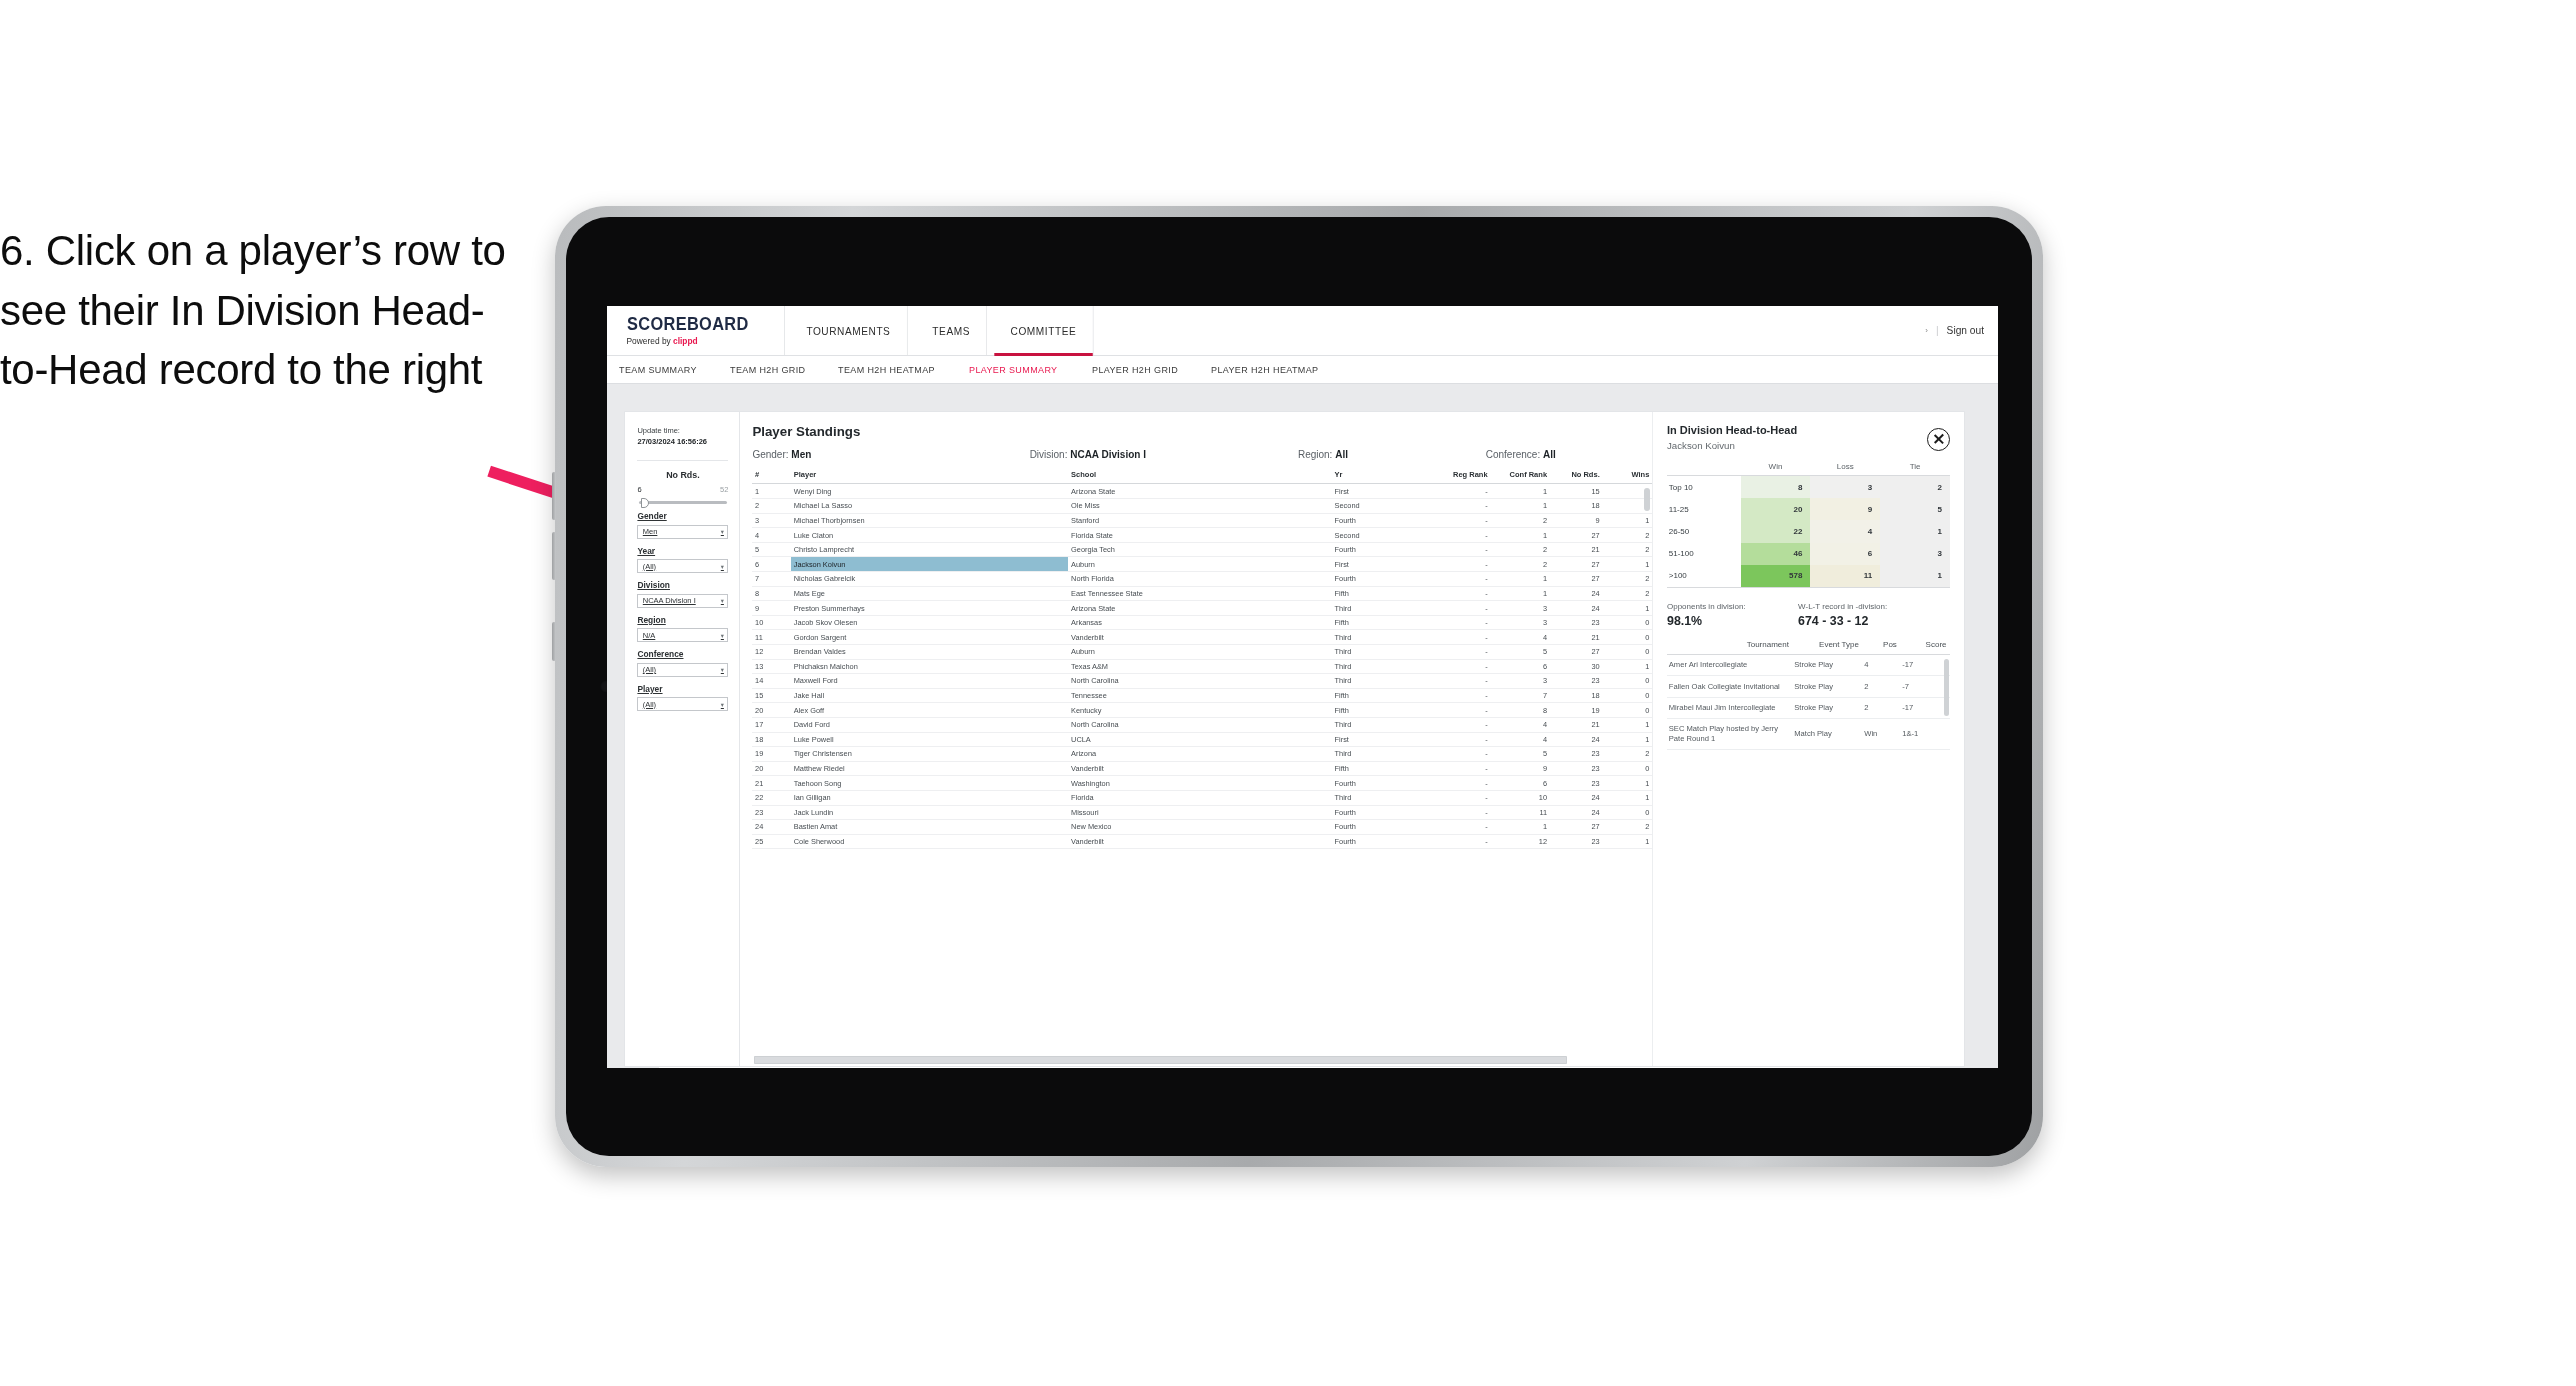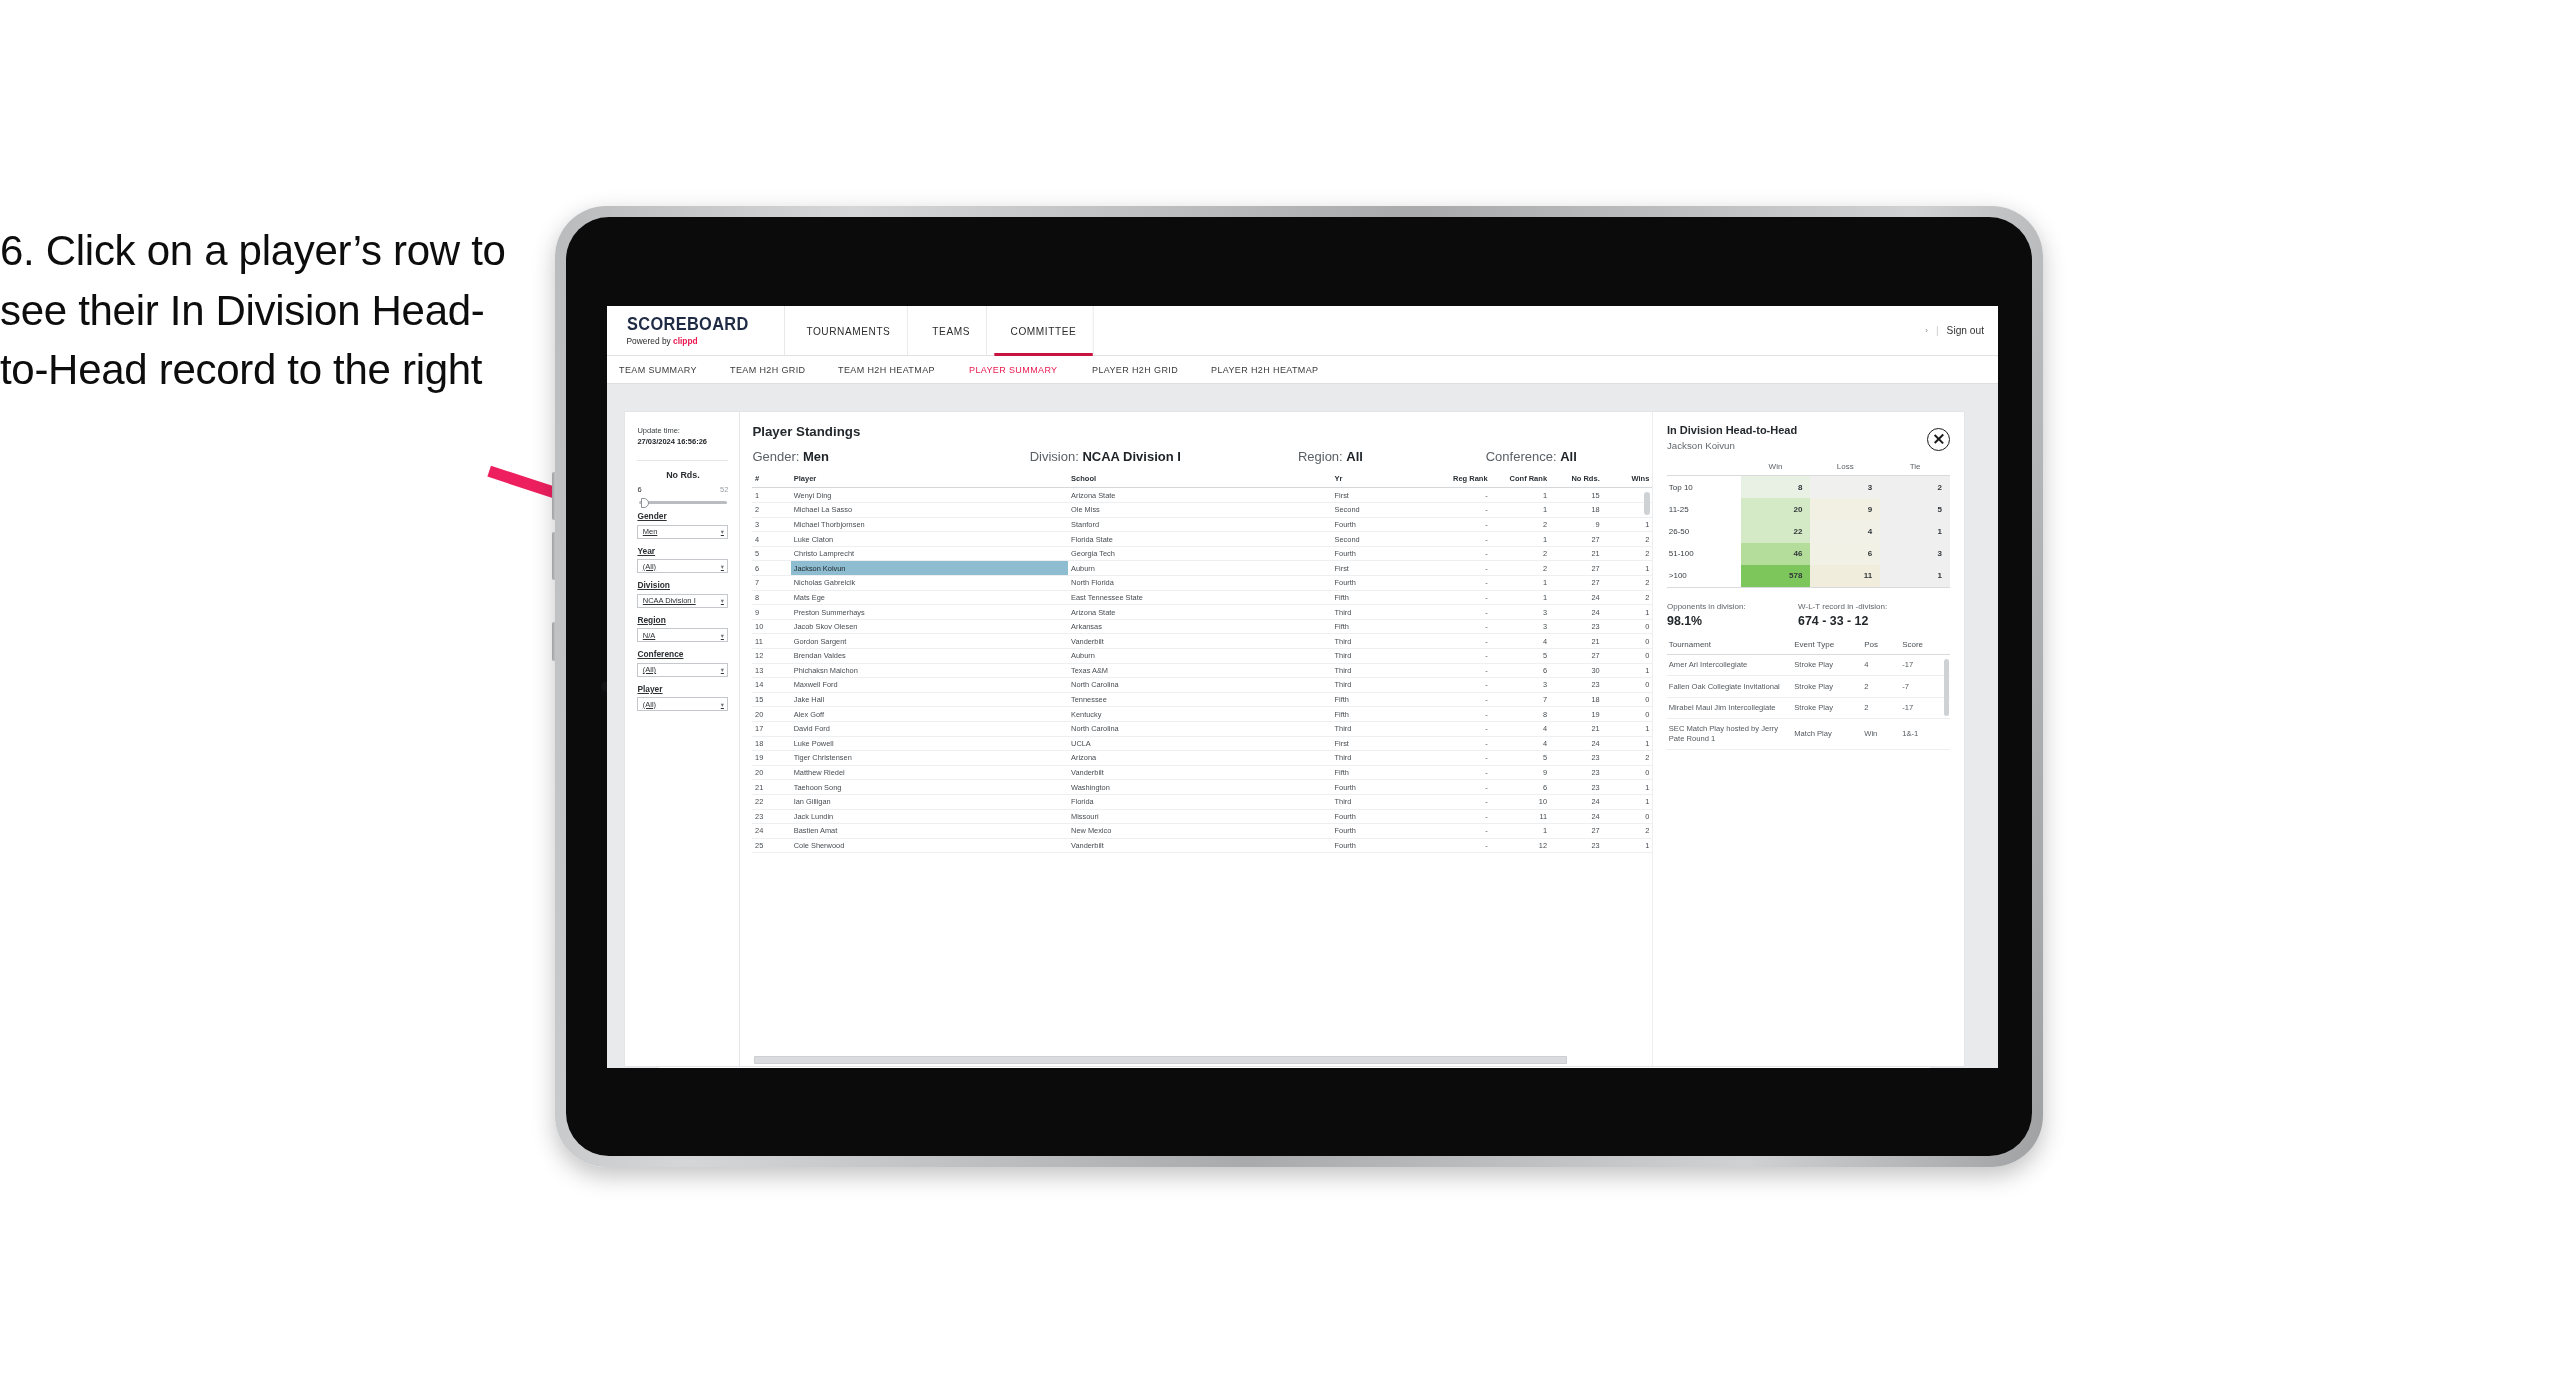--- a/index.html
+++ b/index.html
@@ -126,21 +126,21 @@
     height: 14px; border: 0.9px solid #c4c7cb; background: #fff;
     display: flex; align-items: center; justify-content: space-between;
     padding: 0 3.5px 0 4.4px; font-size: 7.5px; color: #2b2f32; cursor: pointer;
   }
   .fcaret { color: #6e7478; font-size: 6.2px; }
 
   
   .main { flex: 1; display: flex; overflow: hidden; }
   .standings { flex: 1; padding: 12.4px 0 0 12.4px; display: flex; flex-direction: column; min-width: 0; }
   .st-title { font-size: 13.3px; font-weight: bold; color: #24292d; margin-bottom: 9.7px; }
-  .st-filters { display: flex; font-size: 13px; color: #5a6066; margin-bottom: 10.6px; padding-right: 5.3px; }
+  .st-filters { display: flex; font-size: 10px; color: #5a6066; margin-bottom: 10.6px; padding-right: 5.3px; }
   .st-filters > div { white-space: nowrap; }
   .sf-1 { width: 31%; } .sf-2 { width: 30%; } .sf-3 { width: 21%; } .sf-4 { width: 18%; text-align: left;}
   .st-filters b { color: #1d2226; font-weight: bold; }
 
   
   .tbl-wrap { position: relative; flex: 1; overflow: hidden; }
   table.standings-table { width: 100%; border-collapse: collapse; table-layout: fixed; }
   table.standings-table th {
     font-size: 7.5px; font-weight: bold; color: #2b3034; text-align: left;
     padding: 0 2.7px 4.4px 2.7px; border-bottom: 0.9px solid #d5d8db; vertical-align: bottom;
@@ -203,21 +203,21 @@
   .stats-row { display: flex; margin-top: 14px; }
   .stat-block { flex: 1; }
   .stat-block.wide { flex: 1.28; }
   .stat-label { font-size: 8px; color: #5d6368; }
   .stat-value { font-size: 12.4px; font-weight: bold; color: #22272b; margin-top: 3.5px; }
   .stat-center { text-align: left; padding-left: 12.4px; }
 
   .trn-wrap { margin-top: 11.5px; position: relative; flex: 1; overflow: hidden; }
   table.trn { width: 100%; border-collapse: collapse; table-layout: fixed; }
   table.trn th {
-    font-size: 8px; font-weight: normal; color: #4b5156; text-align: left;
+    font-size: 8px; font-weight: normal; color: #4b5156; text-align: right;
     padding: 0 3.5px 5.3px 1.8px; border-bottom: 0.9px solid #d8dadd;
   }
   table.trn td {
     font-size: 7.6px; color: #53595e; padding: 5.3px 3.5px 5.3px 1.8px;
     border-bottom: 0.9px solid #eceef0; vertical-align: middle; line-height: 1.28;
   }
   .t-name { width: 43%; } .t-type { width: 24%; }
   .t-pos { width: 13%; } .t-score { width: 17%; }
   .trn-scroll {
     position: absolute; right: 0.9px; top: 19.5px; width: 5.3px; height: 57px;

